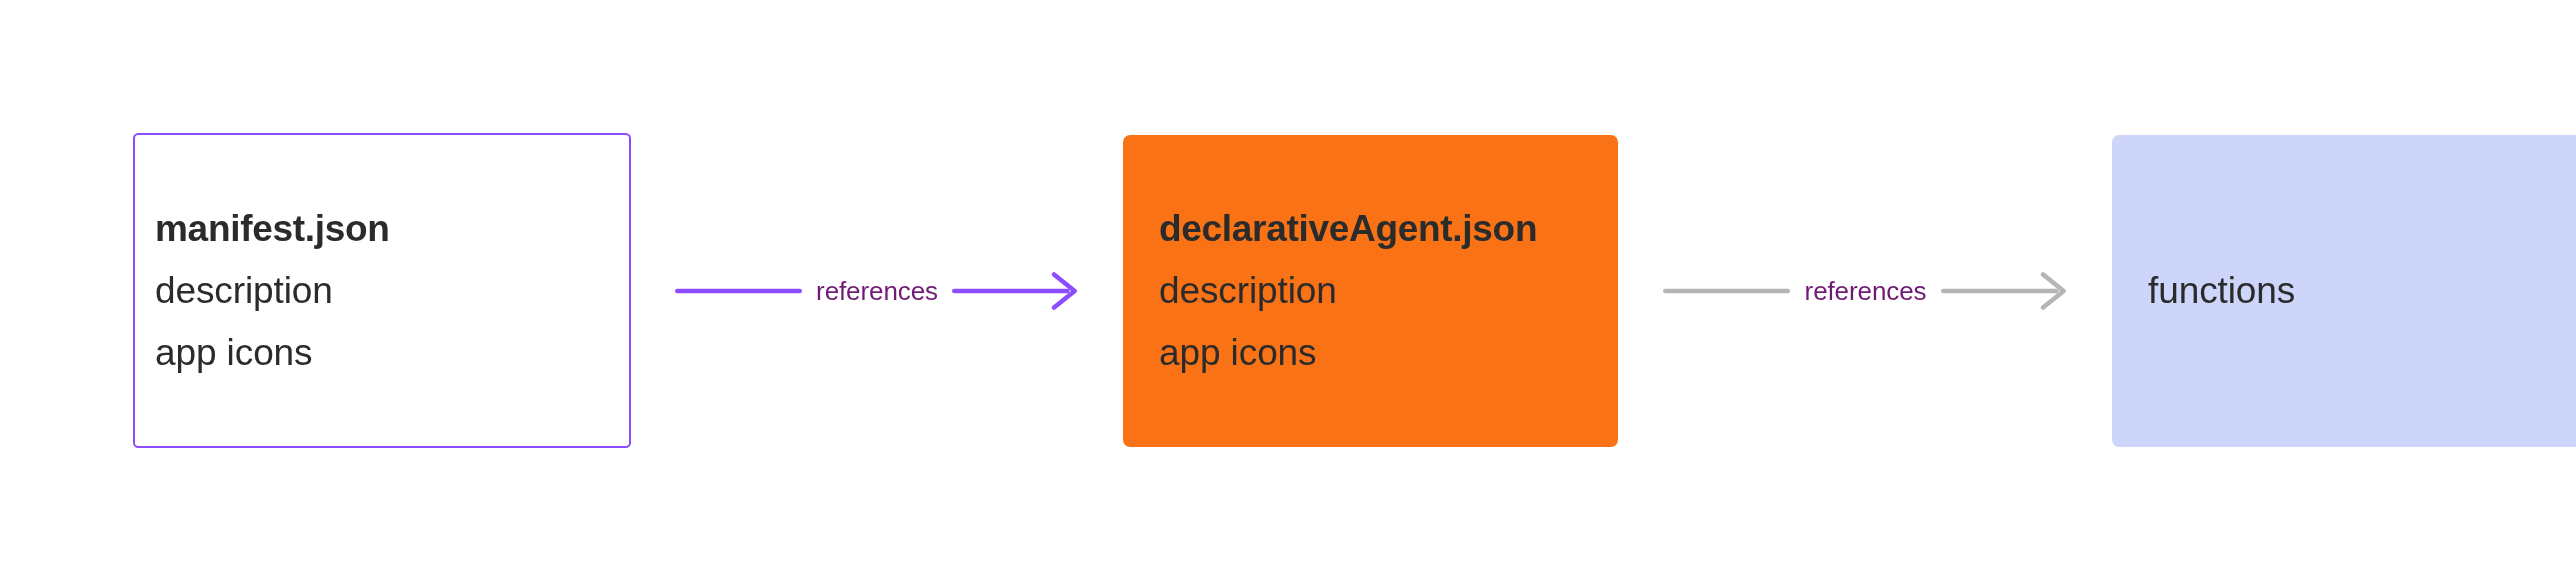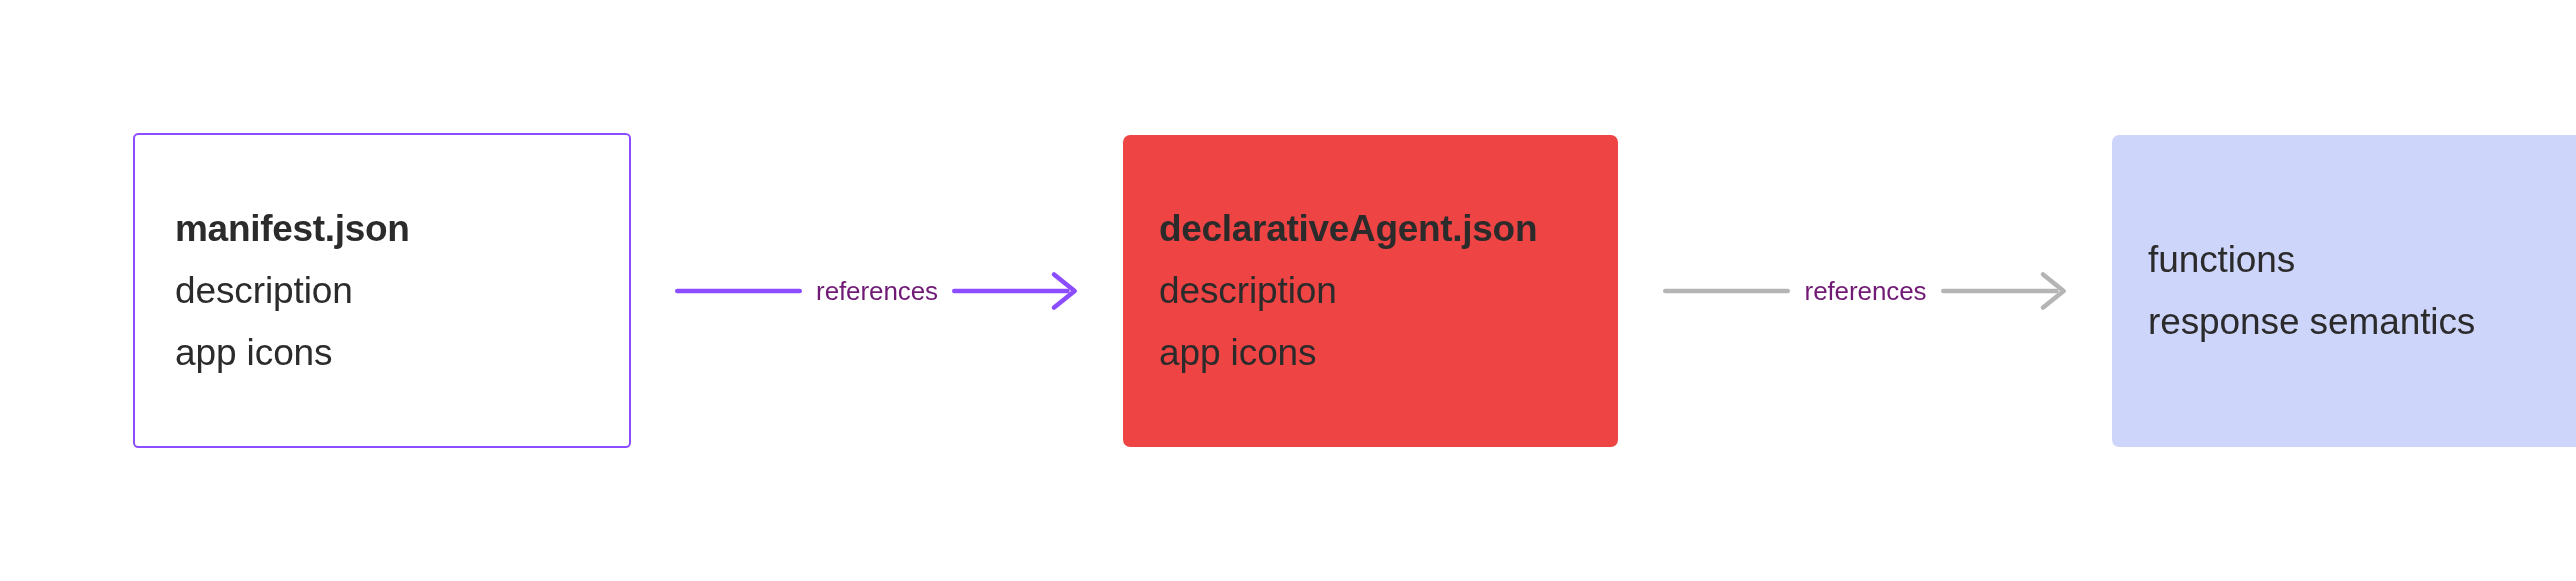--- a/index.html
+++ b/index.html
@@ -53,30 +53,30 @@
 
   
   #node-manifest {
     left: 133px;
     top: 133px;
     width: 498px;
     height: 315px;
     background: #ffffff;
     border: 2.6px solid #8B4DFF;
     border-radius: 5.2px;
-    padding-left: 40px;
+    padding-left: 20px;
   }
 
   
   #node-declarative-agent {
     left: 1123px;
     top: 135px;
     width: 495px;
     height: 312px;
-    background: #ef4444;
+    background: #f97316;
   }
 
   
   #node-ai-plugin {
     left: 2112px;
     top: 135px;
     width: 496px;
     height: 312px;
     background: #CDD5FB;
   }
@@ -148,17 +148,16 @@
     <span>
       <svg width="129" height="72" viewBox="0 0 250 140" aria-hidden="true">
         <line x1="6" y1="70" x2="226" y2="70" stroke="#B5B5B5" stroke-width="9" stroke-linecap="round"></line>
         <polyline points="200,38 240,70 200,102" fill="none" stroke="#B5B5B5" stroke-width="9" stroke-linecap="round" stroke-linejoin="round"></polyline>
       </svg>
     </span>
   </div>
 
   <div class="node" id="node-ai-plugin">
     <div class="node-line">functions</div>
-    <div class="node-line">response semantics</div>
   </div>
 
 </div>
 
 
 </body></html>

